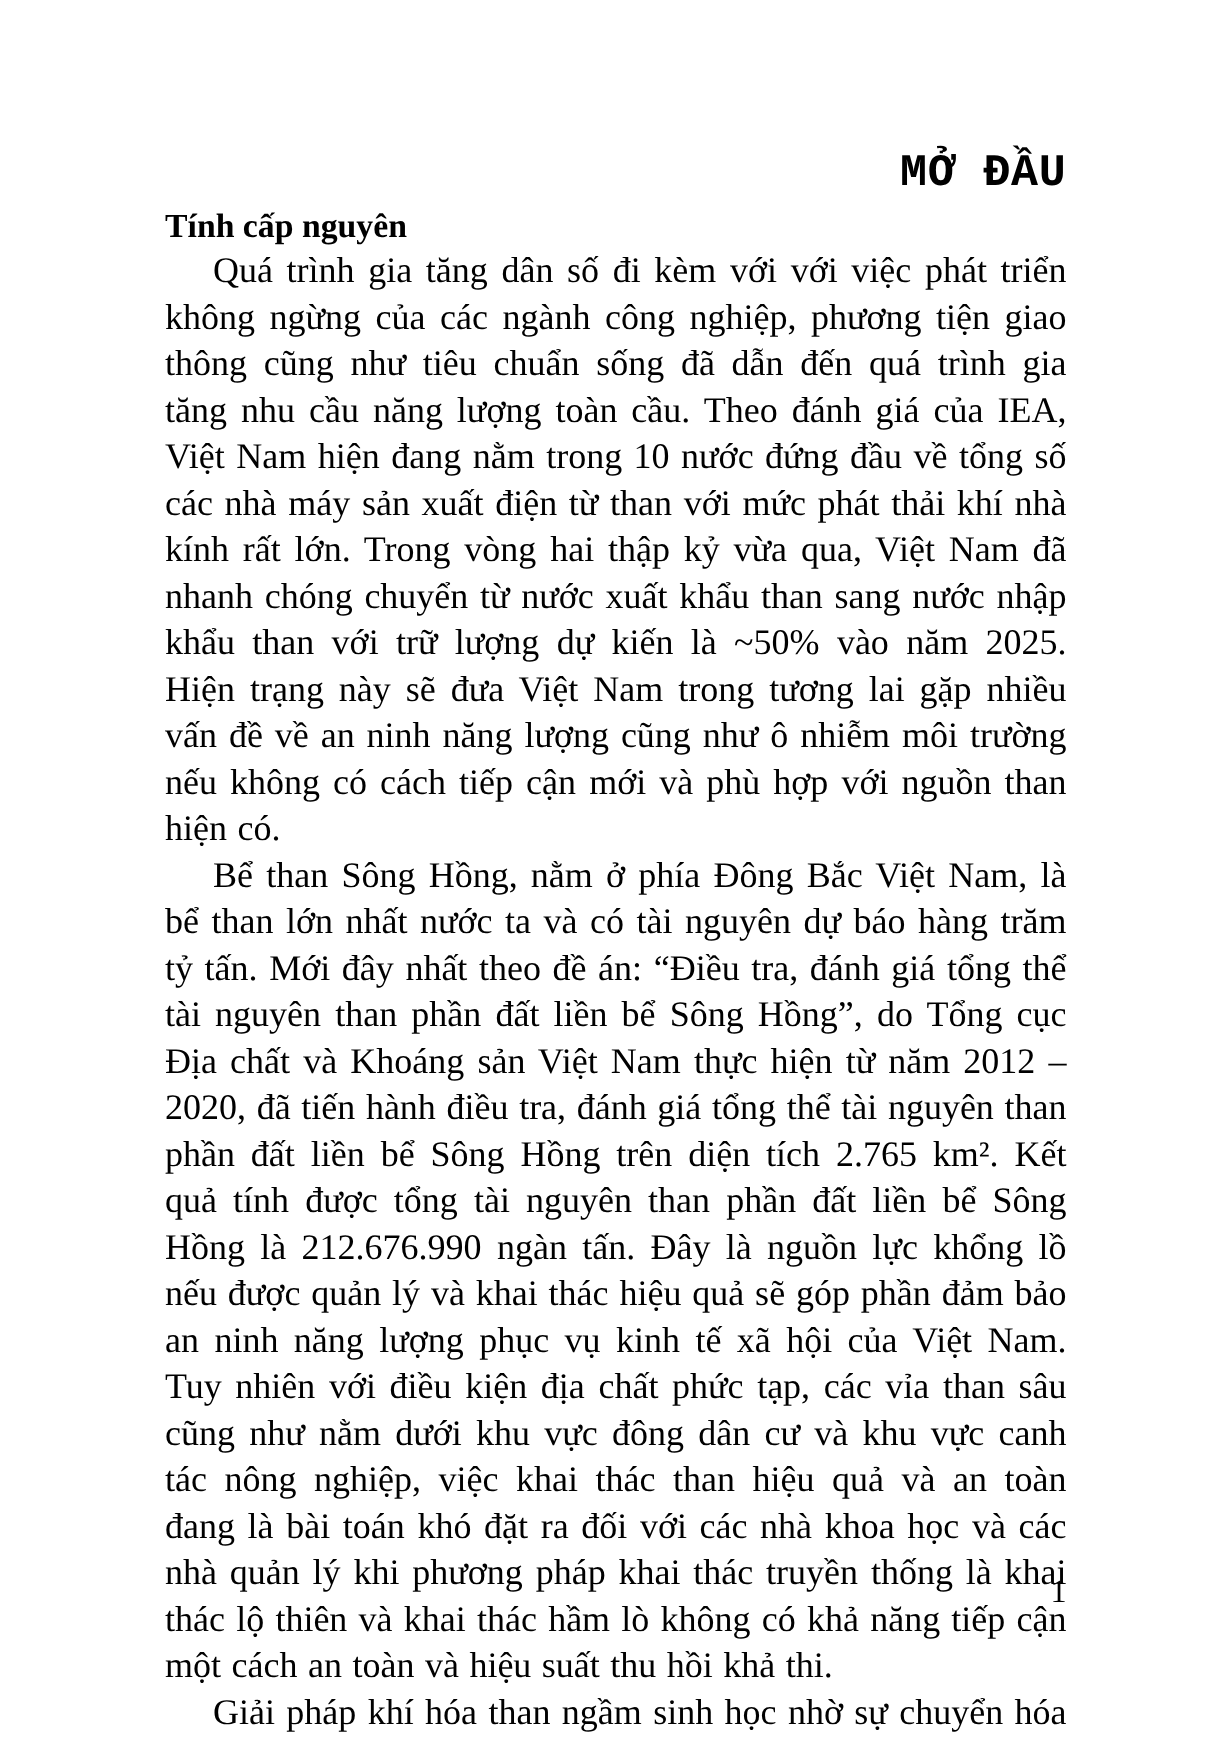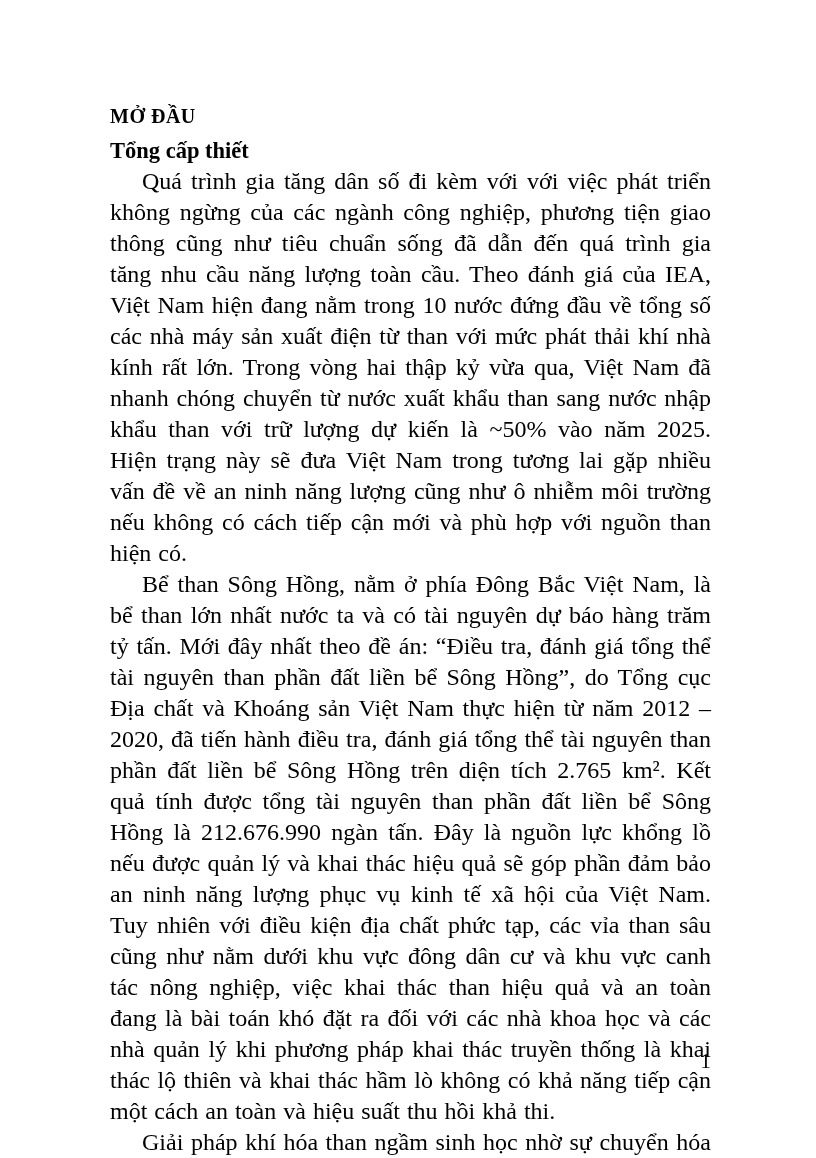--- a/index.html
+++ b/index.html
@@ -15,26 +15,27 @@
     font-family: "Liberation Serif", "DejaVu Serif", serif;
     color: #000000;
   }
   .text-block {
     position: absolute;
     left: 110px;
     top: 100px;
     width: 601px;
   }
   .doc-title {
-    font-size: 20px;
+    font-size: 30px;
     font-weight: bold;
-    text-align: left;
+    text-align: right;
     line-height: 32px;
     margin: 0 0 3px 0;
     letter-spacing: 0.5px;
+    font-family: Liberation Mono, monospace;
   }
   .section-heading {
     font-size: 22.5px;
     font-weight: bold;
     line-height: 31px;
     margin: 0;
   }
   .body-para {
     font-size: 24px;
     line-height: 31px;
@@ -51,19 +52,19 @@
     text-align: right;
     font-size: 21.5px;
     line-height: 31px;
   }
 </style>
 </head>
 <body>
 
 <div class="text-block">
   <h1 class="doc-title">MỞ ĐẦU</h1>
-  <h2 class="section-heading">Tổng cấp thiết</h2>
+  <h2 class="section-heading">Tính cấp nguyên</h2>
   <p class="body-para">Quá trình gia tăng dân số đi kèm với với việc phát triển không ngừng của các ngành công nghiệp, phương tiện giao thông cũng như tiêu chuẩn sống đã dẫn đến quá trình gia tăng nhu cầu năng lượng toàn cầu. Theo đánh giá của IEA, Việt Nam hiện đang nằm trong 10 nước đứng đầu về tổng số các nhà máy sản xuất điện từ than với mức phát thải khí nhà kính rất lớn. Trong vòng hai thập kỷ vừa qua, Việt Nam đã nhanh chóng chuyển từ nước xuất khẩu than sang nước nhập khẩu than với trữ lượng dự kiến là ~50% vào năm 2025. Hiện trạng này sẽ đưa Việt Nam trong tương lai gặp nhiều vấn đề về an ninh năng lượng cũng như ô nhiễm môi trường nếu không có cách tiếp cận mới và phù hợp với nguồn than hiện có.</p>
   <p class="body-para">Bể than Sông Hồng, nằm ở phía Đông Bắc Việt Nam, là bể than lớn nhất nước ta và có tài nguyên dự báo hàng trăm tỷ tấn. Mới đây nhất theo đề án: “Điều tra, đánh giá tổng thể tài nguyên than phần đất liền bể Sông Hồng”, do Tổng cục Địa chất và Khoáng sản Việt Nam thực hiện từ năm 2012 – 2020, đã tiến hành điều tra, đánh giá tổng thể tài nguyên than phần đất liền bể Sông Hồng trên diện tích 2.765 km². Kết quả tính được tổng tài nguyên than phần đất liền bể Sông Hồng là 212.676.990 ngàn tấn. Đây là nguồn lực khổng lồ nếu được quản lý và khai thác hiệu quả sẽ góp phần đảm bảo an ninh năng lượng phục vụ kinh tế xã hội của Việt Nam. Tuy nhiên với điều kiện địa chất phức tạp, các vỉa than sâu cũng như nằm dưới khu vực đông dân cư và khu vực canh tác nông nghiệp, việc khai thác than hiệu quả và an toàn đang là bài toán khó đặt ra đối với các nhà khoa học và các nhà quản lý khi phương pháp khai thác truyền thống là khai thác lộ thiên và khai thác hầm lò không có khả năng tiếp cận một cách an toàn và hiệu suất thu hồi khả thi.</p>
   <p class="body-para">Giải pháp khí hóa than ngầm sinh học nhờ sự chuyển hóa của vi sinh vật là một trong các giải pháp thay thế hiện đang được quan tâm và triển khai nghiên cứu mạnh mẽ tại nhiều bể than trên thế giới. Đây là giải pháp khai thác nguồn năng lượng ngay tại nơi có các vỉa than tồn tại. Thông qua quá trình khí hóa, than được chuyển hóa ngay tại chỗ trong các vỉa nguyên trạng một cách hiệu quả thành hỗn hợp khí với thành phần chủ yếu là khí methane. So với than, khí methane nhận được nhiều sự quan tâm cả dưới góc độ phát triển năng lượng</p>
 </div>
 
 <div class="page-number">1</div>
 
 </body></html>

